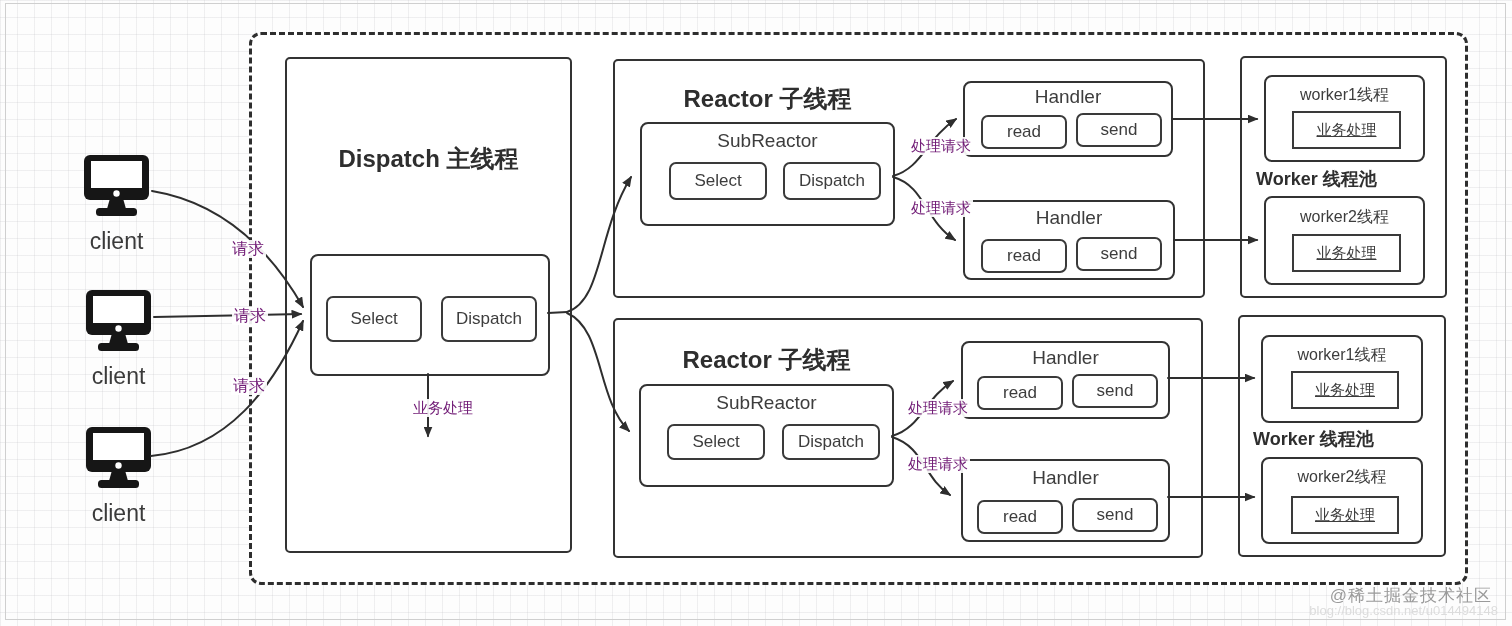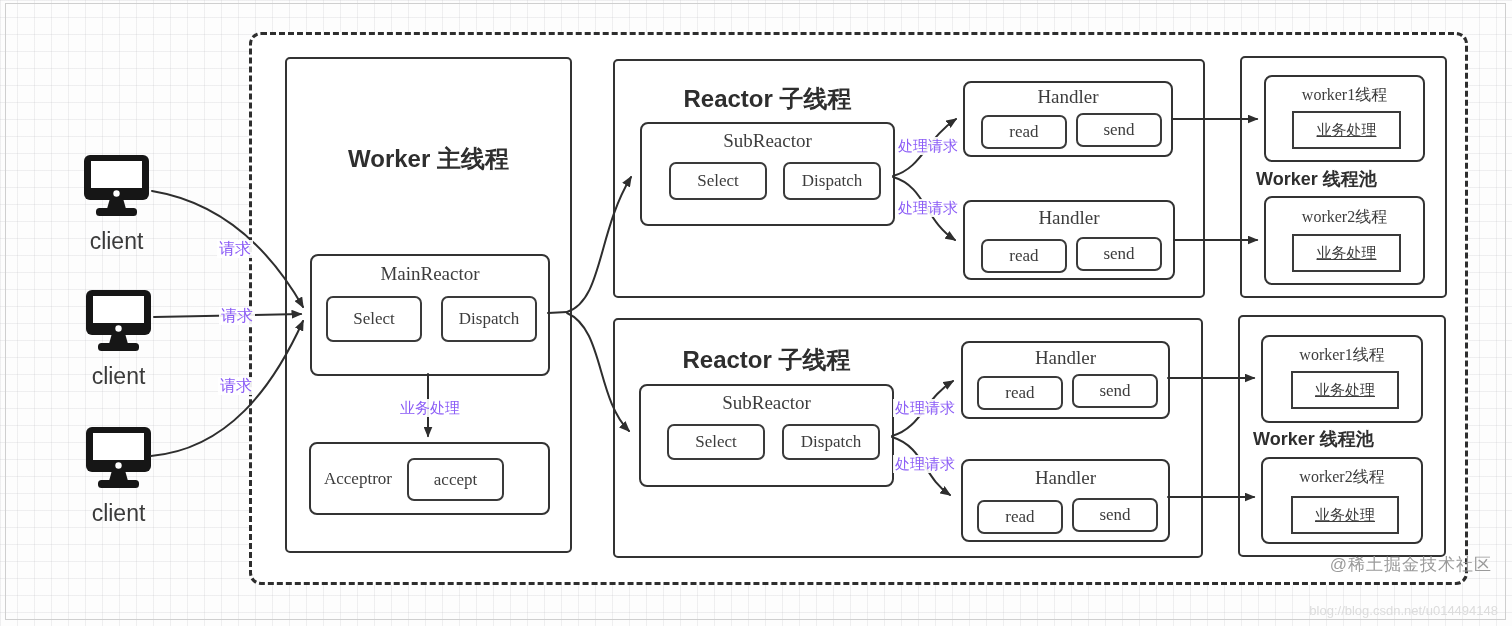--- a/index.html
+++ b/index.html
@@ -17,40 +17,40 @@
     position:absolute; left:5px; top:3px; width:1501px; height:617px;
     border:1px solid #cfcfcf; pointer-events:none;
   }
   .dashed-wrap {
     position:absolute; left:249px; top:32px; width:1219px; height:553px;
     border:3px dashed #2e2e2e; border-radius:12px; background:#fff; z-index:1;
   }
   .box {
     position:absolute; border:2px solid #333; background:#fff; border-radius:5px; z-index:2;
   }
-  .rbox { border-radius:8px;font-family:Liberation Serif, serif; }
+  .rbox { border-radius:8px; }
   .btn {
     position:absolute; border:2px solid #3a3a3a; background:#fff; border-radius:7px;
     display:flex; align-items:center; justify-content:center;
     font-size:17px; color:#3d3d3d; z-index:3;
   }
   .box-title { position:absolute; width:100%; text-align:center; font-size:19px; color:#3d3d3d; }
   .big-title { position:absolute; text-align:center; font-size:24px; font-weight:bold; color:#2e2e2e; }
   .edge-label {
-    position:absolute; font-size:15px; color:#8b5cf6; background:rgba(255,255,255,.92);
-    padding:0 2px; z-index:6; white-space:nowrap; line-height:18px;
+    position:absolute; font-size:15px; color:#701a75; background:rgba(255,255,255,.92);
+    padding:0 2px; z-index:6; white-space:nowrap; line-height:18px;margin-left:13px;
   }
   .client { position:absolute; width:67px; text-align:center; z-index:2; }
   .client-label { margin-top:7px; font-size:23px; color:#3a3a3a; }
   .worker-title { position:absolute; width:100%; text-align:center; font-size:16px; color:#3d3d3d; }
   .task-btn { font-size:15px; text-decoration:underline; border-radius:0; }
   .pool-label { position:absolute; font-size:18px; font-weight:bold; color:#2e2e2e; z-index:3; }
   .arrows { position:absolute; left:0; top:0; z-index:5; pointer-events:none; }
   .watermark {
-    position:absolute; right:20px; top:553px; font-size:17px; letter-spacing:1px;
+    position:absolute; right:20px; top:584px; font-size:17px; letter-spacing:1px;
     color:#9a9a9a; z-index:7; white-space:nowrap;
   }
   .watermark-url {
     position:absolute; right:14px; top:603px; font-size:13px;
     color:#dcdcdc; z-index:7; white-space:nowrap;
   }
 </style>
 </head>
 <body>
 
@@ -84,32 +84,27 @@
       <circle cx="33.5" cy="38.5" r="3.2" fill="#ffffff"></circle>
       <path d="M26.5,45 L40.5,45 L43,54 L24,54 Z" fill="#161616"></path>
       <rect x="13" y="53" width="41" height="8" rx="3.5" fill="#161616"></rect>
     </svg>
     <div class="client-label">client</div>
   </div>
 
   <div class="dashed-wrap"></div>
 
   <div class="box" style="left:285px; top:57px; width:287px; height:496px;">
-    <div class="big-title" style="left:0; top:84px; width:100%;">Worker 主线程</div>
+    <div class="big-title" style="left:0; top:84px; width:100%;">Dispatch 主线程</div>
 
     <div class="box rbox" style="left:23px; top:195px; width:240px; height:122px;">
-      <div class="box-title" style="top:7px;">MainReactor</div>
       <div class="btn" style="left:14px; top:40px; width:96px; height:46px;">Select</div>
       <div class="btn" style="left:129px; top:40px; width:96px; height:46px;">Dispatch</div>
     </div>
 
-    <div class="box rbox" style="left:22px; top:383px; width:241px; height:73px;">
-      <div style="position:absolute; left:13px; top:0; height:100%; display:flex; align-items:center; font-size:17px;">Acceptror</div>
-      <div class="btn rbox" style="left:96px; top:14px; width:97px; height:43px;">accept</div>
-    </div>
   </div>
 
   <div class="box" style="left:613px; top:59px; width:592px; height:239px;">
     <div class="big-title" style="left:25px; top:22px; width:255px;">Reactor 子线程</div>
 
     <div class="box rbox" style="left:25px; top:61px; width:255px; height:104px;">
       <div class="box-title" style="top:6px;">SubReactor</div>
       <div class="btn" style="left:27px; top:38px; width:98px; height:38px;">Select</div>
       <div class="btn" style="left:141px; top:38px; width:98px; height:38px;">Dispatch</div>
     </div>

